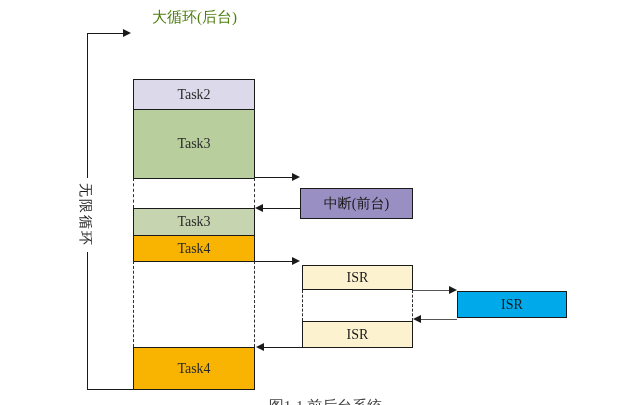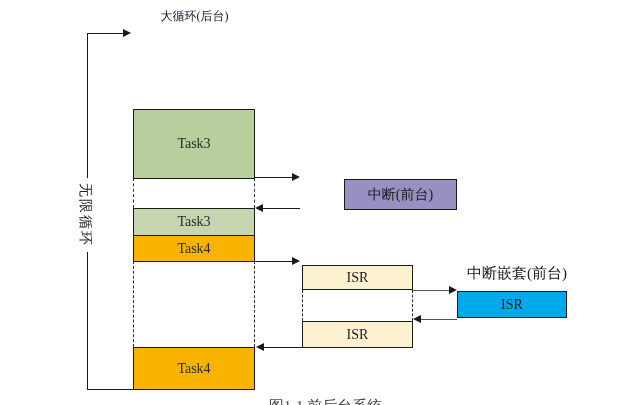--- a/index.html
+++ b/index.html
@@ -7,21 +7,21 @@
     position:relative;
     width:641px;height:405px;
     background:#fff;
     font-family:"Liberation Serif","DejaVu Serif",serif;
     color:#2b2b2b;
     overflow:hidden;
   }
   .abs{position:absolute;}
   .title{
     left:133px;top:8px;width:123px;height:18px;
-    text-align:center;font-size:12px;color:#0f172a;white-space:nowrap;
+    text-align:center;font-size:15px;color:#4d7c0f;white-space:nowrap;
   }
   .block{
     left:133px;width:122px;
     border:1px solid #1a1a1a;
     box-sizing:border-box;
     display:flex;align-items:center;justify-content:center;
     font-size:14px;color:#2b2b2b;
   }
   .gap{
     left:133px;width:122px;
@@ -67,20 +67,23 @@
     font-size:15px;line-height:16px;color:#444;white-space:nowrap;
   }
 </style>
 </head>
 <body>
 
 <div class="stage">
 
   <div class="abs title">大循环(后台)</div>
 
+  <div class="abs block" style="top: 79px; height: 31px; background-color: rgb(220, 217, 234);">
+    <span>Task2</span>
+  </div>
   <div class="abs block" style="top: 109px; height: 70px; background-color: rgb(184, 207, 157);">
     <span>Task3</span>
   </div>
   <div class="abs gap" style="top:178px;height:30px;"></div>
   <div class="abs block" style="top: 208px; height: 28px; background-color: rgb(198, 212, 176);">
     <span>Task3</span>
   </div>
   <div class="abs block" style="top: 235px; height: 27px; background-color: rgb(248, 180, 0);">
     <span>Task4</span>
   </div>
@@ -89,40 +92,39 @@
     <span>Task4</span>
   </div>
 
   <div class="abs vline" style="left:87px;top:33px;height:145px;"></div>
   <div class="abs vline" style="left:87px;top:252px;height:138px;"></div>
   <div class="abs hline" style="left:87px;top:33px;width:37px;"></div>
   <div class="abs head-right" style="left:123px;top:29px;"></div>
   <div class="abs hline" style="left:87px;top:389px;width:46px;"></div>
   <div class="abs loop-label">无限循环</div>
 
-  <div class="abs callout" style="left: 300px; top: 179px; width: 113px; height: 31px; background-color: rgb(154, 143, 194); margin-left: 44px;">
+  <div class="abs callout" style="left: 300px; top: 188px; width: 113px; height: 31px; background-color: rgb(154, 143, 194);">
     <span>中断(前台)</span>
   </div>
 
   <div class="abs hline" style="left:255px;top:177px;width:38px;"></div>
   <div class="abs head-right" style="left:292px;top:173px;"></div>
 
   <div class="abs hline" style="left:263px;top:208px;width:37px;"></div>
   <div class="abs head-left" style="left:255px;top:204px;"></div>
 
   <div class="abs callout" style="left: 302px; top: 265px; width: 111px; height: 25px; background-color: rgb(253, 242, 207);">
     <span>ISR</span>
   </div>
   <div class="abs callout" style="left: 302px; top: 321px; width: 111px; height: 27px; background-color: rgb(253, 242, 207);">
     <span>ISR</span>
   </div>
   <div class="abs callout" style="left: 457px; top: 291px; width: 110px; height: 27px; background-color: rgb(0, 169, 233);">
     <span>ISR</span>
   </div>
-  <div class="abs nested-label">中断嵌套(前台)</div>
 
   <div class="abs vdash" style="left:302px;top:290px;height:31px;"></div>
   <div class="abs vdash" style="left:412px;top:290px;height:31px;"></div>
 
   <div class="abs hline" style="left:255px;top:261px;width:38px;"></div>
   <div class="abs head-right" style="left:292px;top:257px;"></div>
 
   <div class="abs grayline" style="left:413px;top:290px;width:37px;"></div>
   <div class="abs head-right" style="left:449px;top:286px;"></div>
 

